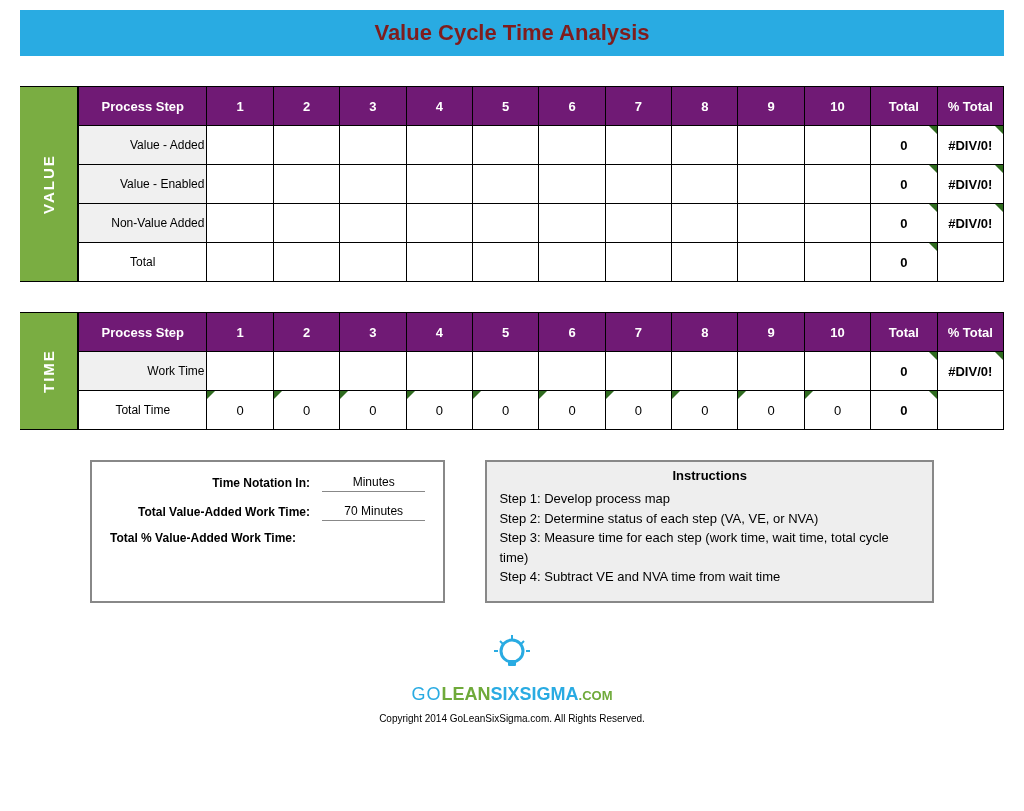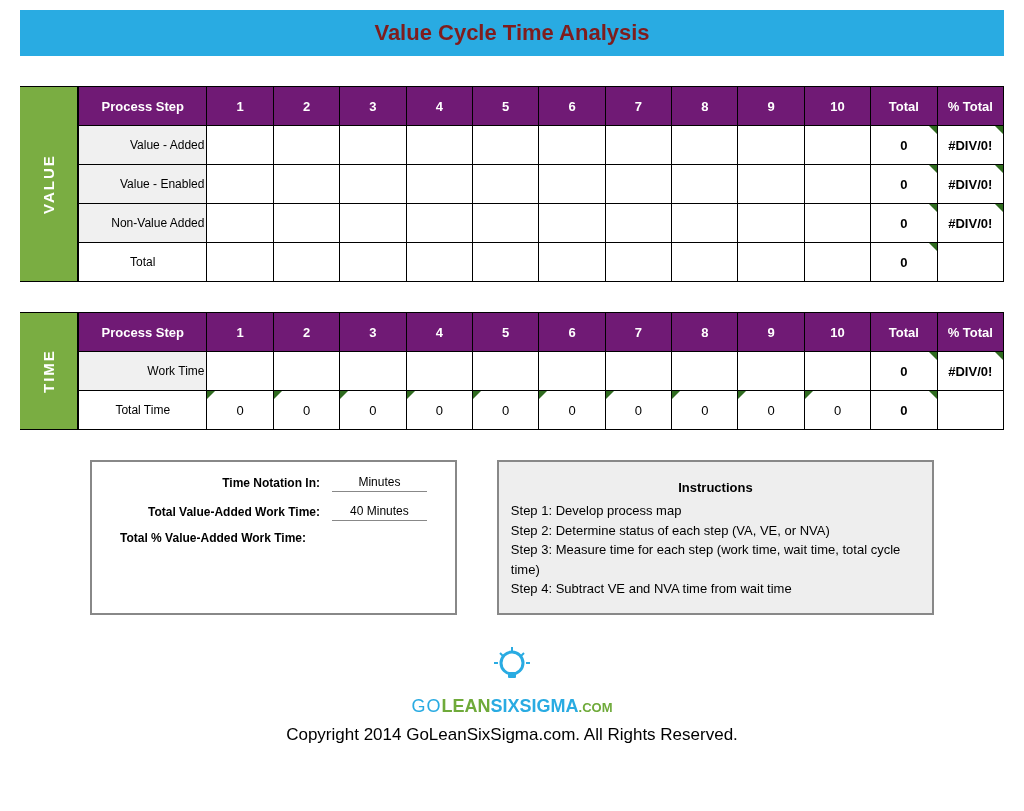--- a/index.html
+++ b/index.html
@@ -93,21 +93,21 @@
     border-color: #2f6b1f transparent transparent transparent;
   }
   .info-row {
     display: flex;
     gap: 40px;
     margin: 0 80px 30px 80px;
   }
   .summary-box {
     border: 2px solid #888;
     width: 360px;
-    padding: 6px 28px;
+    padding: 6px 18px;
     font-size: 12px;
   }
   .summary-box .line {
     display: flex;
     align-items: center;
     padding: 5px 0;
   }
   .summary-box .line .lbl {
     width: 200px;
     text-align: right;
@@ -119,21 +119,21 @@
     text-align: center;
     border-bottom: 1px solid #888;
     padding: 2px 0;
   }
   .summary-box .line.last .lbl { width:auto; text-align:left;}
   .instr-box {
     border: 2px solid #888;
     background: #eee;
     width: 480px;
     font-size: 13px;
-    padding: 18px 12px 14px 12px;
+    padding: 6px 12px 14px 12px;
   }
   .instr-box .hdr {
     text-align: center;
     font-weight: bold;
     margin-bottom: 6px;
   }
   .instr-box .step { line-height: 1.5; }
   .footer {
     text-align: center;
     margin-top: 10px;
@@ -151,21 +151,21 @@
   }
   .logo-txt {
     font-size: 18px;
     font-weight: normal;
   }
   .logo-txt .go  { color:#29ABE2; font-weight:normal; letter-spacing:1px;}
   .logo-txt .lean{ color:#6faa3a; font-weight:bold; }
   .logo-txt .six { color:#29ABE2; font-weight:bold; }
   .logo-txt .com { color:#6faa3a; font-size:13px; font-weight:bold;}
   .copyright {
-    font-size: 17px;
+    font-size: 10px;
     margin-top: 4px;
   }
 </style>
 </head>
 <body>
 
 <div class="title-bar">Value Cycle Time Analysis</div>
 
 <div class="section">
   <div class="side-label">VALUE</div>
@@ -334,21 +334,21 @@
 </div>
 
 <div class="info-row">
   <div class="summary-box">
     <div class="line">
       <div class="lbl">Time Notation In:</div>
       <div class="val">Minutes</div>
     </div>
     <div class="line">
       <div class="lbl">Total Value-Added Work Time:</div>
-      <div class="val">40 Minutes</div>
+      <div class="val">70 Minutes</div>
     </div>
     <div class="line last">
       <div class="lbl">Total % Value-Added Work Time:</div>
       <div></div>
     </div>
   </div>
   <div class="instr-box">
     <div class="hdr">Instructions</div>
     <div class="step">Step 1:  Develop process map</div>
     <div class="step">Step 2:  Determine status of each step (VA, VE, or NVA)</div>

